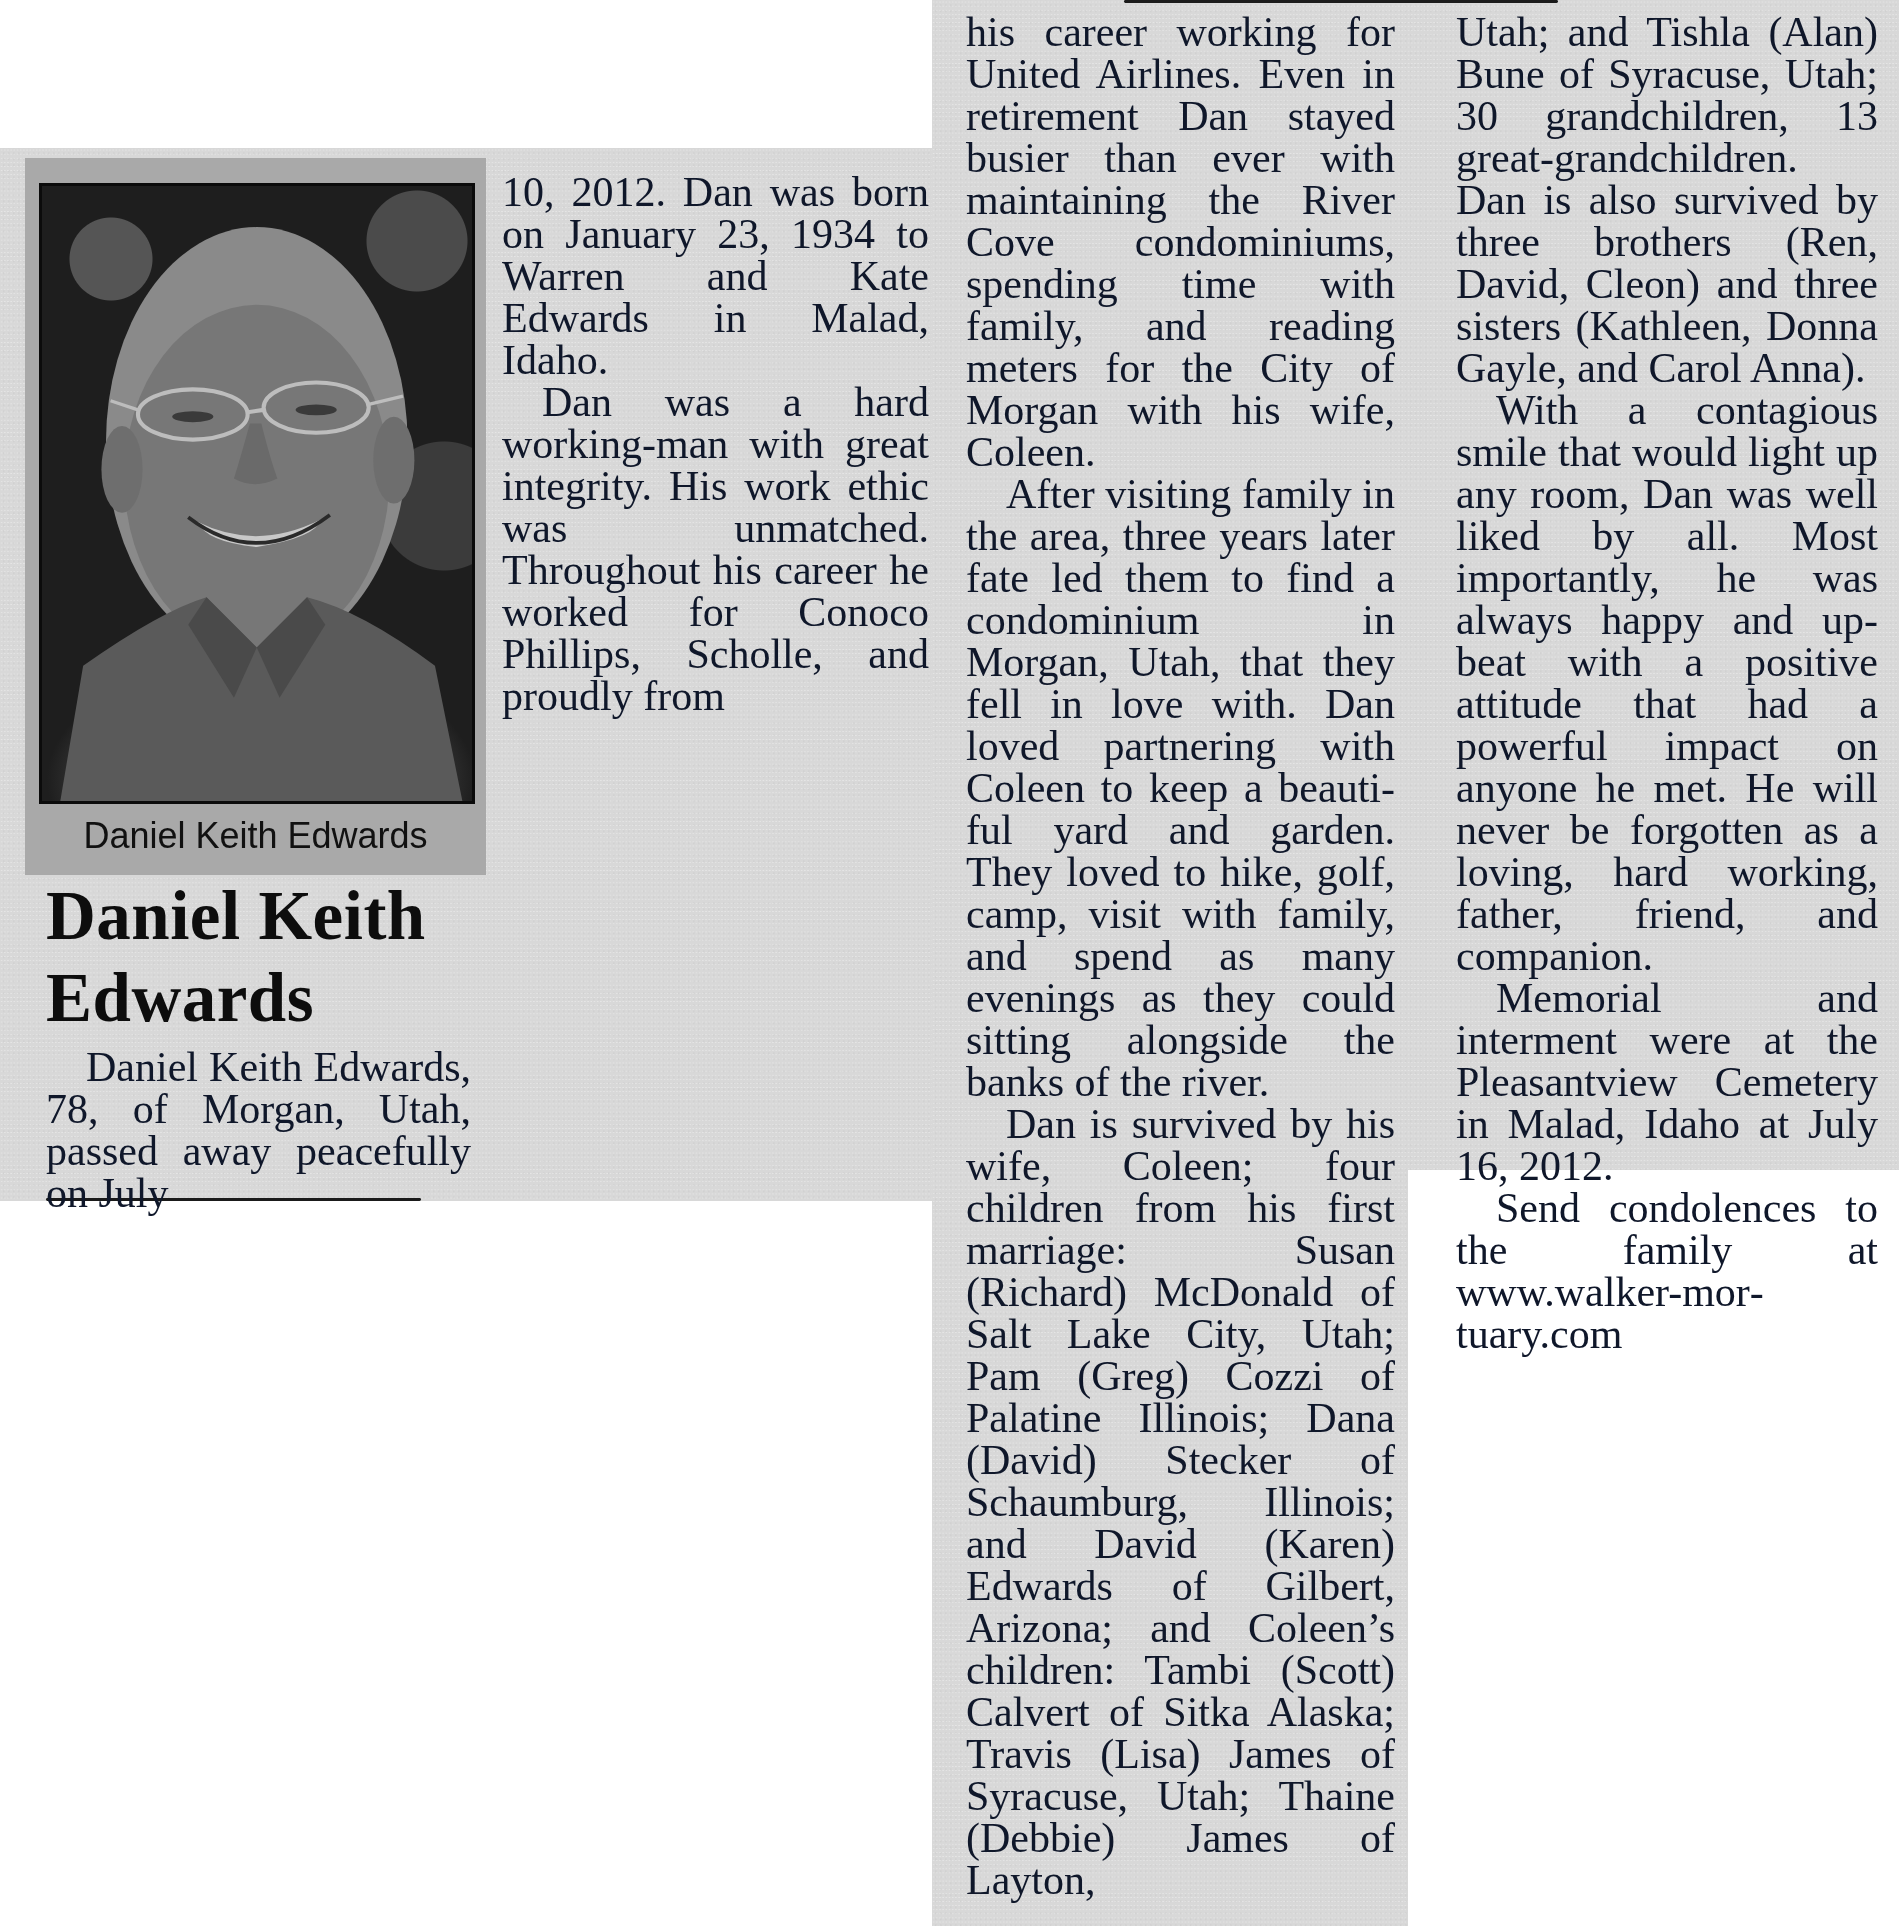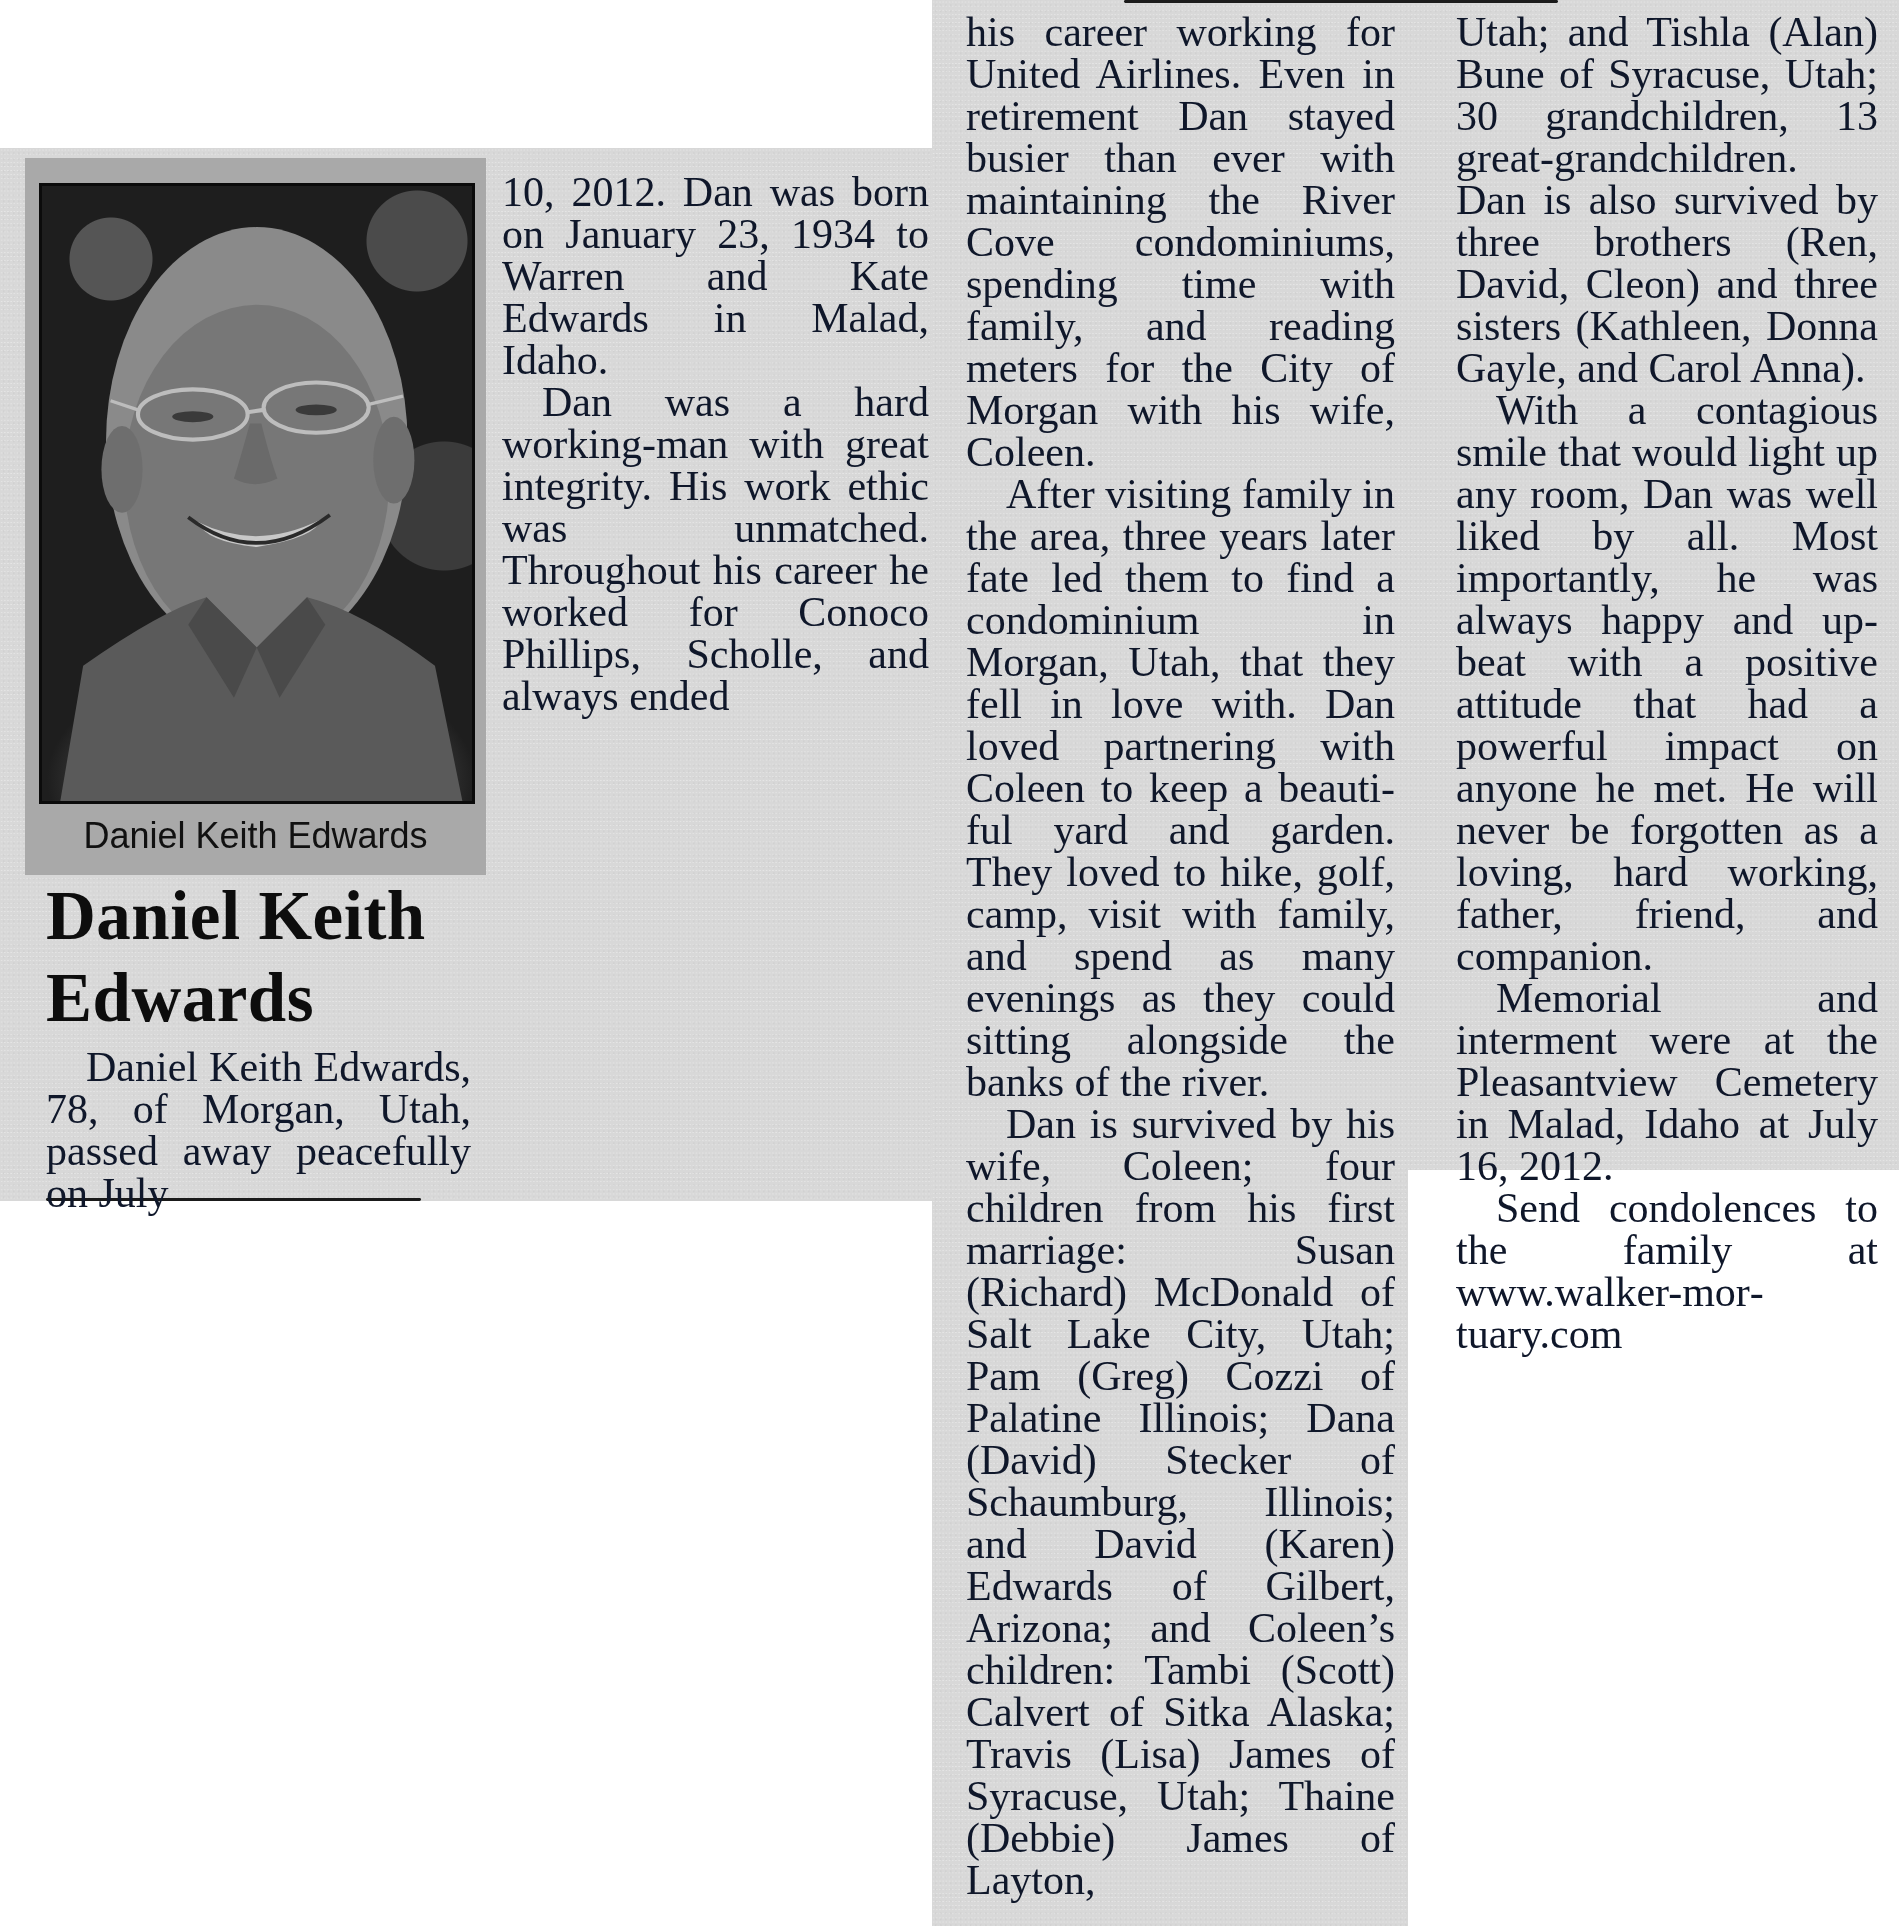--- a/index.html
+++ b/index.html
@@ -115,21 +115,21 @@
 <div id="photo-caption">Daniel Keith Edwards</div>
 
 <h1 id="headline">Daniel Keith Edwards</h1>
 
 <div class="col" id="col-1">
   <p>Daniel Keith Edwards, 78, of Morgan, Utah, passed away peacefully on July</p>
 </div>
 
 <div class="col" id="col-2">
   <p class="cont">10, 2012. Dan was born on January 23, 1934 to Warren and Kate Edwards in Malad, Idaho.</p>
-  <p>Dan was a hard working-man with great integrity. His work ethic was unmatched. Throughout his career he worked for Conoco Phillips, Scholle, and always ended</p>
+  <p>Dan was a hard working-man with great integrity. His work ethic was unmatched. Throughout his career he worked for Conoco Phillips, Scholle, and proudly from</p>
 </div>
 
 <div class="col" id="col-3">
   <p class="cont">his career working for Unit­ed Airlines. Even in retire­ment Dan stayed busier than ever with maintaining the River Cove condominiums, spending time with family, and reading meters for the City of Morgan with his wife, Coleen.</p>
   <p>After visiting family in the area, three years later fate led them to find a con­dominium in Morgan, Utah, that they fell in love with. Dan loved partnering with Coleen to keep a beauti­ful yard and garden. They loved to hike, golf, camp, visit with family, and spend as many evenings as they could sitting alongside the banks of the river.</p>
   <p>Dan is survived by his wife, Coleen; four children from his first marriage: Su­san (Richard) McDonald of Salt Lake City, Utah; Pam (Greg) Cozzi of Palatine Il­linois; Dana (David) Steck­er of Schaumburg, Illinois; and David (Karen) Edwards of Gilbert, Arizona; and Coleen’s children: Tambi (Scott) Calvert of Sitka Alaska; Travis (Lisa) James of Syracuse, Utah; Thaine (Debbie) James of Layton,</p>
 </div>
 
 <div class="col" id="col-4">
   <p class="cont">Utah; and Tishla (Alan) Bune of Syracuse, Utah; 30 grandchildren, 13 great-grandchildren. Dan is also survived by three broth­ers (Ren, David, Cleon) and three sisters (Kathleen, Donna Gayle, and Carol Anna).</p>

